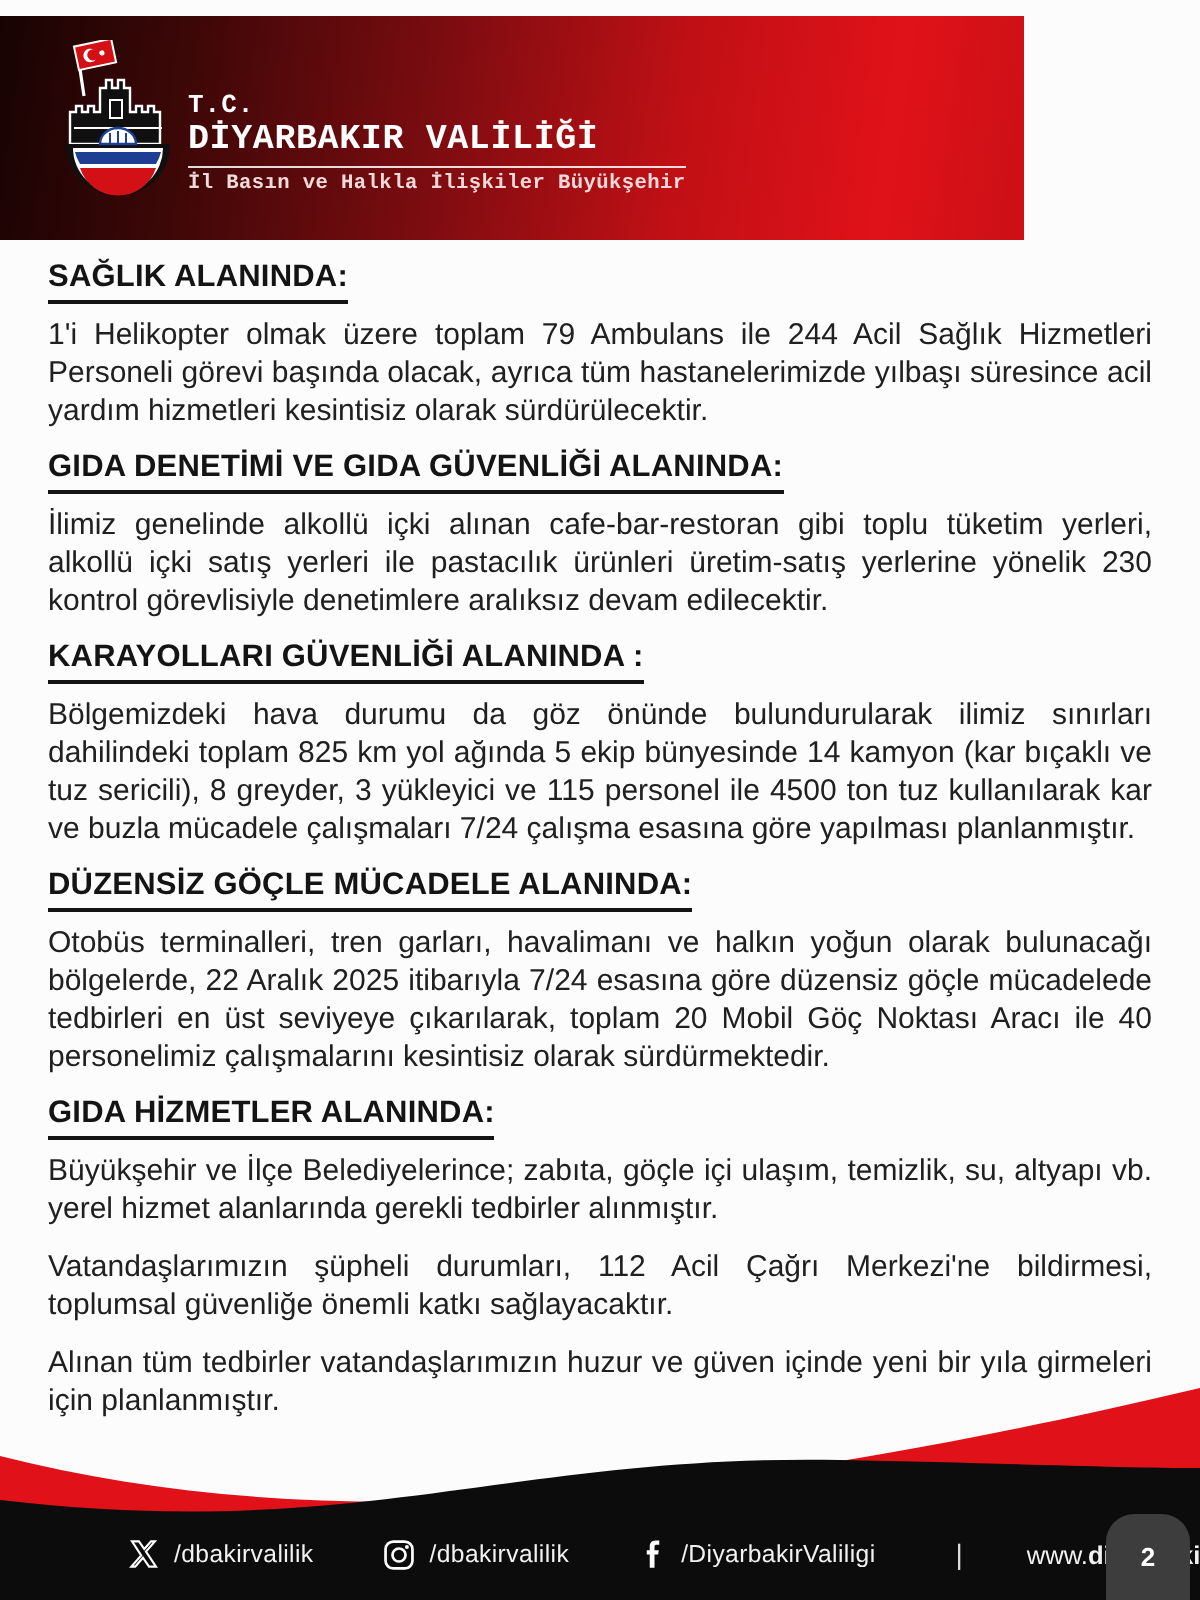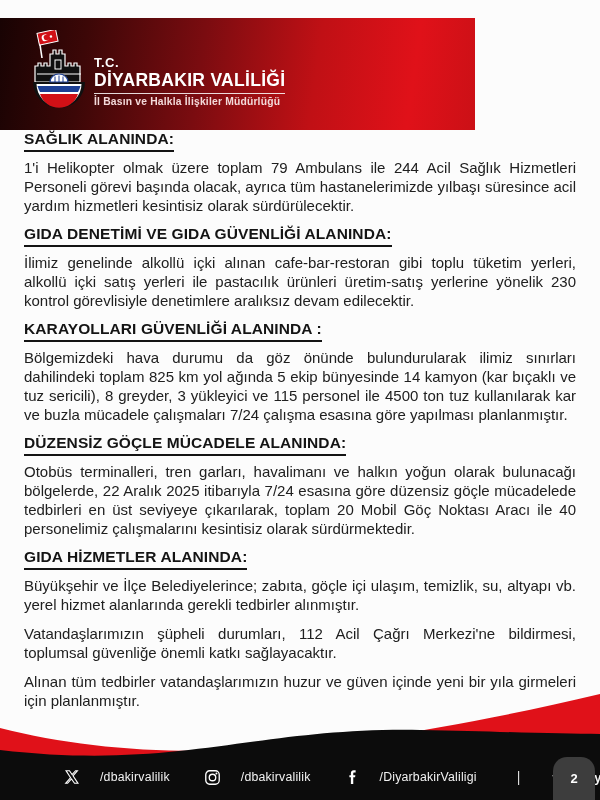--- a/index.html
+++ b/index.html
@@ -3,22 +3,23 @@
 <meta charset="utf-8">
 <style>
   html,body{margin:0;padding:0;background:#e8e8e8;}
   .page{
     position:relative;width:600px;height:800px;overflow:hidden;
     background:#fcfcfc;font-family:"Liberation Sans",sans-serif;
     -webkit-font-smoothing:antialiased;
   }
   
   .header{
-    position:absolute;top:18px;left:0;width:475px;height:112px;
+    position:absolute;top:8px;left:0;width:512px;height:112px;
     background:linear-gradient(98deg,#180303 0%,#3c0707 18%,#7a0c10 42%,#c01015 66%,#e01119 86%,#cb1016 100%);
+    font-family:Liberation Mono, monospace;
   }
   .logo{position:absolute;left:28px;top:12px;}
   .agency{position:absolute;left:94px;top:38px;color:#fff;line-height:1.05;}
   .agency-tc{font-size:13px;font-weight:bold;letter-spacing:.5px;}
   .agency-name{font-size:17.5px;font-weight:bold;letter-spacing:.3px;margin-top:1px;}
   .agency-divider{height:1px;background:rgba(255,255,255,.85);margin:4px 0 3px 0;}
   .agency-sub{font-size:10.3px;font-weight:bold;color:#f3dada;letter-spacing:.2px;}
   .page-title{
     position:absolute;right:36px;top:52px;color:#fff;
     font-size:19px;font-weight:bold;letter-spacing:.6px;
@@ -36,21 +37,21 @@
     text-align:justify;color:#202020;
   }
   
   .waves{position:absolute;left:0;bottom:0;width:600px;height:150px;display:block;}
   
   .footer-bar{
     position:absolute;left:0;bottom:0;width:600px;height:46px;
     display:flex;align-items:center;color:#fff;
     padding:0 52px 0 64px;box-sizing:border-box;
   }
-  .social{display:flex;align-items:center;gap:20px;margin-right:34px;}
+  .social{display:flex;align-items:center;gap:7px;margin-right:34px;}
   .social .icon{display:flex;align-items:center;}
   .handle{font-size:12.3px;color:#f2f2f2;letter-spacing:.2px;}
   .fsep{font-size:14px;color:#dcdcdc;margin:0 0 0 6px;font-weight:300;}
   .site{margin-left:32px;font-size:12.8px;color:#f2f2f2;white-space:nowrap;}
   .site b{font-weight:bold;}
   .page-tab{
     position:absolute;right:5px;bottom:0;width:42px;height:43px;
     background:#3d3d3d;border-radius:14px 14px 0 0;
     display:flex;align-items:center;justify-content:center;
     color:#fff;font-size:13px;font-weight:bold;
@@ -89,21 +90,21 @@
 
       <path d="M9.5,56 L52.5,56 A21.5,21.5 0 0 1 50,62 L12,62 A21.5,21.5 0 0 1 9.5,56 Z" fill="#1c3f94"></path>
 
       <path d="M12,64 L50,64 A20,20 0 0 1 12,64 Z" fill="#d21016"></path>
     </svg>
 
     <div class="agency">
       <div class="agency-tc">T.C.</div>
       <div class="agency-name">DİYARBAKIR VALİLİĞİ</div>
       <div class="agency-divider"></div>
-      <div class="agency-sub">İl Basın ve Halkla İlişkiler Müdürlüğü</div>
+      <div class="agency-sub">İl Basın ve Halkla İlişkiler Büyükşehir</div>
     </div>
 
   </div>
 
   <div class="content">
 
     <div class="section">
       <div class="section-title">SAĞLIK ALANINDA:</div>
       <p>1'i Helikopter olmak üzere toplam 79 Ambulans ile 244 Acil Sağlık Hizmetleri Personeli görevi başında olacak, ayrıca tüm hastanelerimizde yılbaşı süresince acil yardım hizmetleri kesintisiz olarak sürdürülecektir.</p>
     </div>

